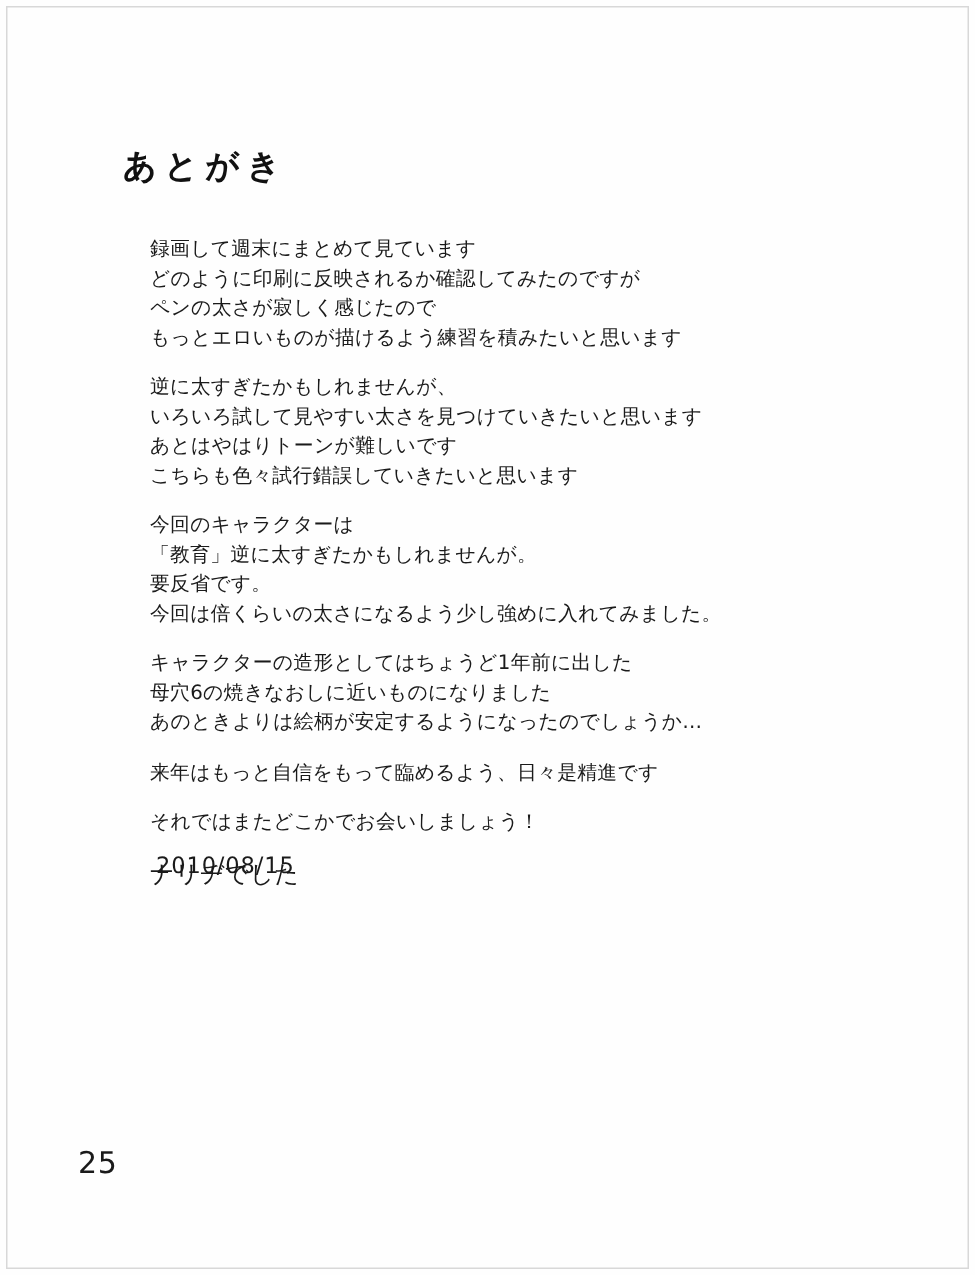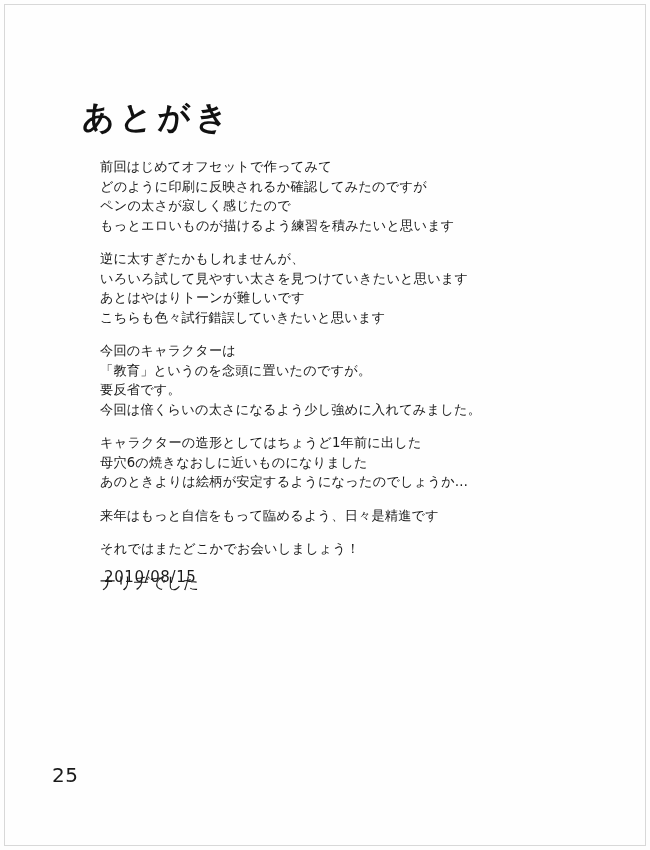--- a/index.html
+++ b/index.html
@@ -30,21 +30,21 @@
     width: 642px;
     height: 842px;
     border: 1px solid #d8d8d8;
     box-sizing: border-box;
   }
   .afterword-title {
     position: absolute;
     left: 82px;
     top: 96px;
     font-family: Liberation Mono, monospace;
-    font-size: 32px;
+    font-size: 22px;
     font-weight: bold;
     letter-spacing: 5px;
     color: #111111;
     white-space: nowrap;
   }
   .body-block {
     position: absolute;
     left: 100px;
     top: 157px;
     width: 470px;
@@ -87,36 +87,36 @@
 <body>
 
 <div class="page">
   <div class="page-border"></div>
 
   <div class="afterword-title">あとがき</div>
 
   <div class="body-block">
 
     <div class="para">
-      <div class="line">前回はじめてオフセットで作ってみて</div>
+      <div class="line">録画して週末にまとめて見ています</div>
       <div class="line">どのように印刷に反映されるか確認してみたのですが</div>
       <div class="line">ペンの太さが寂しく感じたので</div>
       <div class="line">もっとエロいものが描けるよう練習を積みたいと思います</div>
     </div>
 
     <div class="para">
       <div class="line">逆に太すぎたかもしれませんが、</div>
       <div class="line">いろいろ試して見やすい太さを見つけていきたいと思います</div>
       <div class="line">あとはやはりトーンが難しいです</div>
       <div class="line">こちらも色々試行錯誤していきたいと思います</div>
     </div>
 
     <div class="para">
       <div class="line">今回のキャラクターは</div>
-      <div class="line">「教育」というのを念頭に置いたのですが。</div>
+      <div class="line">「教育」逆に太すぎたかもしれませんが。</div>
       <div class="line">要反省です。</div>
       <div class="line">今回は倍くらいの太さになるよう少し強めに入れてみました。</div>
     </div>
 
     <div class="para">
       <div class="line">キャラクターの造形としてはちょうど1年前に出した</div>
       <div class="line">母穴6の焼きなおしに近いものになりました</div>
       <div class="line">あのときよりは絵柄が安定するようになったのでしょうか…</div>
     </div>
 

